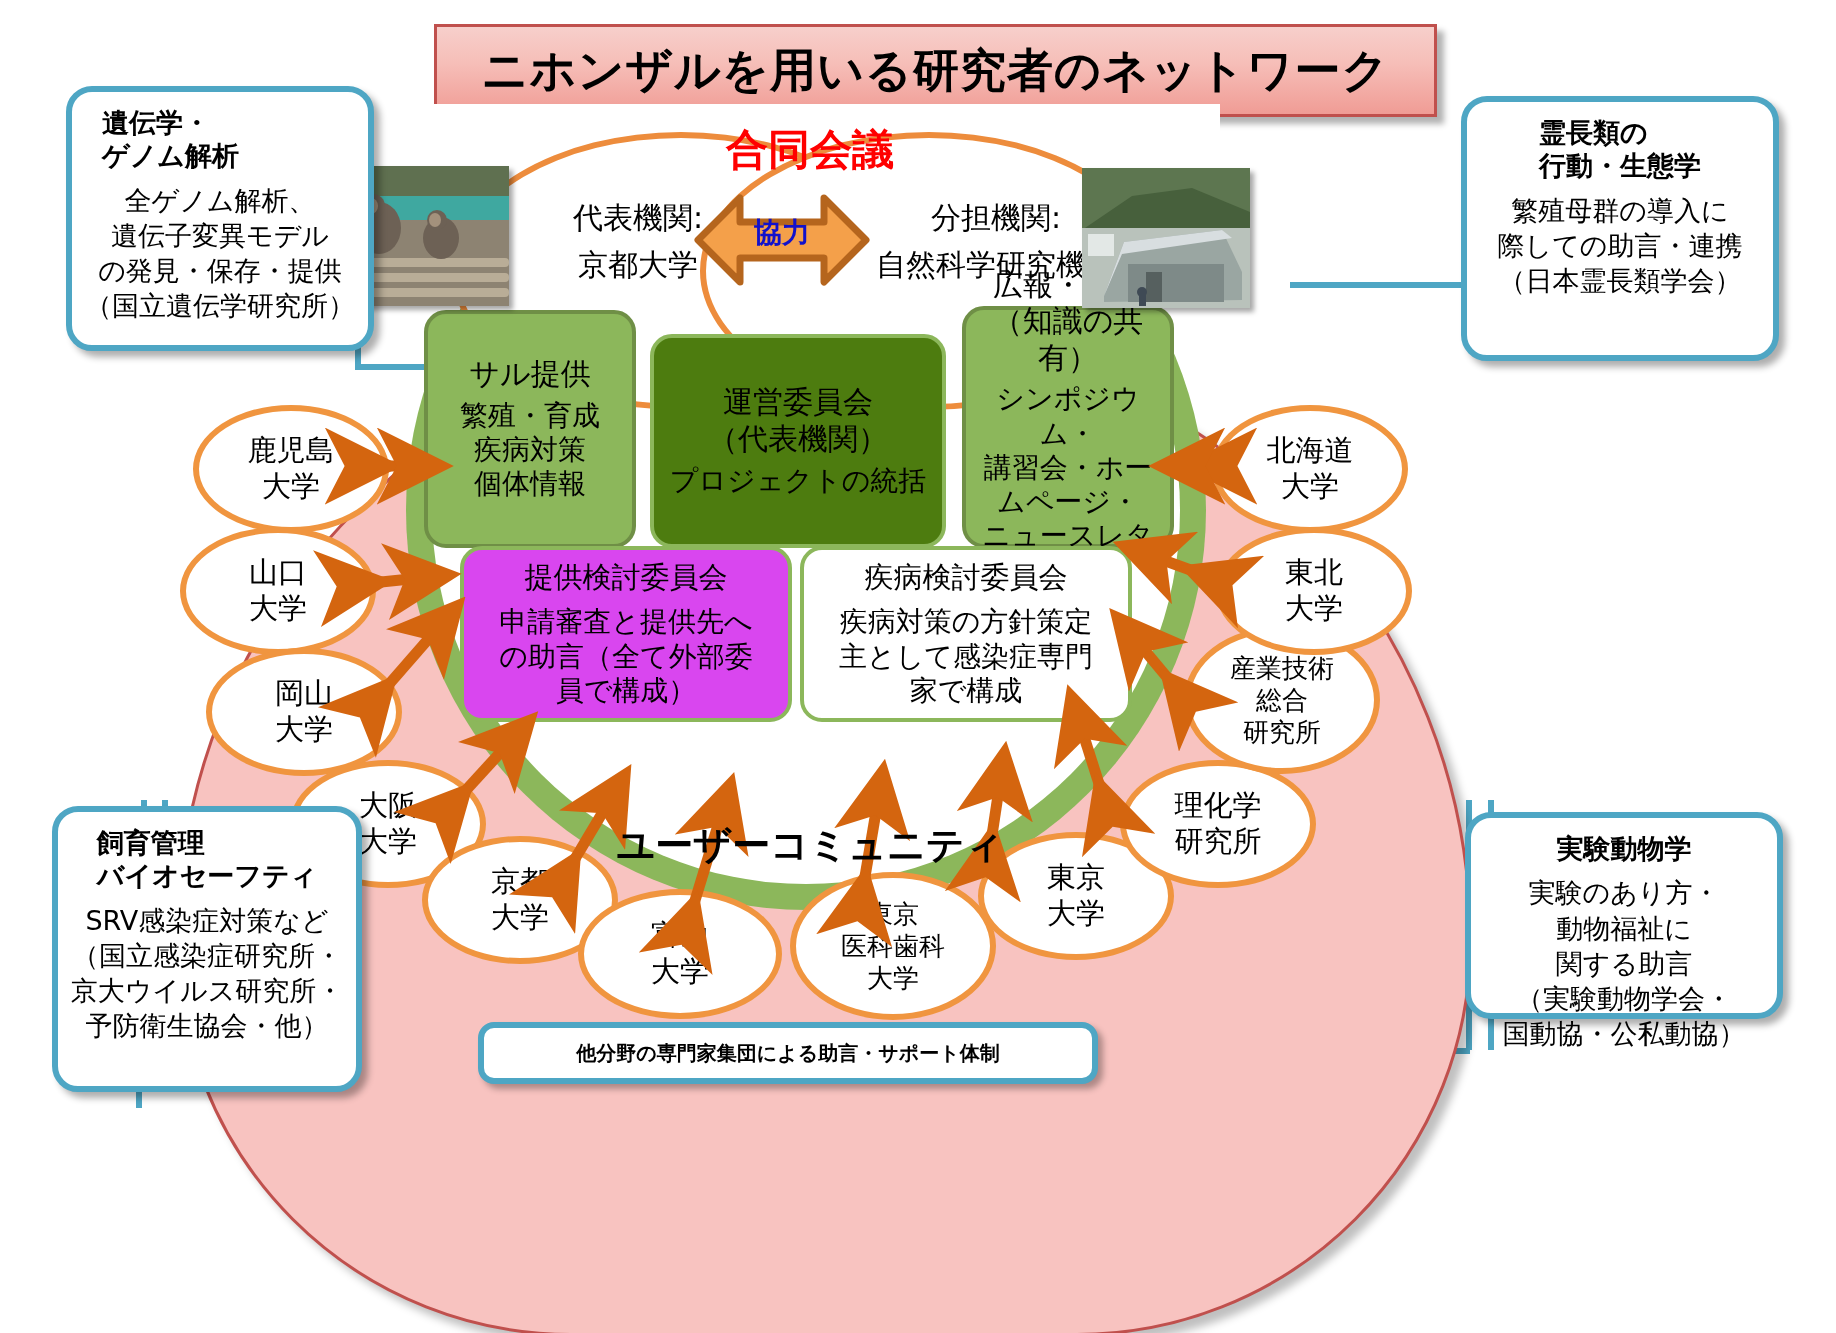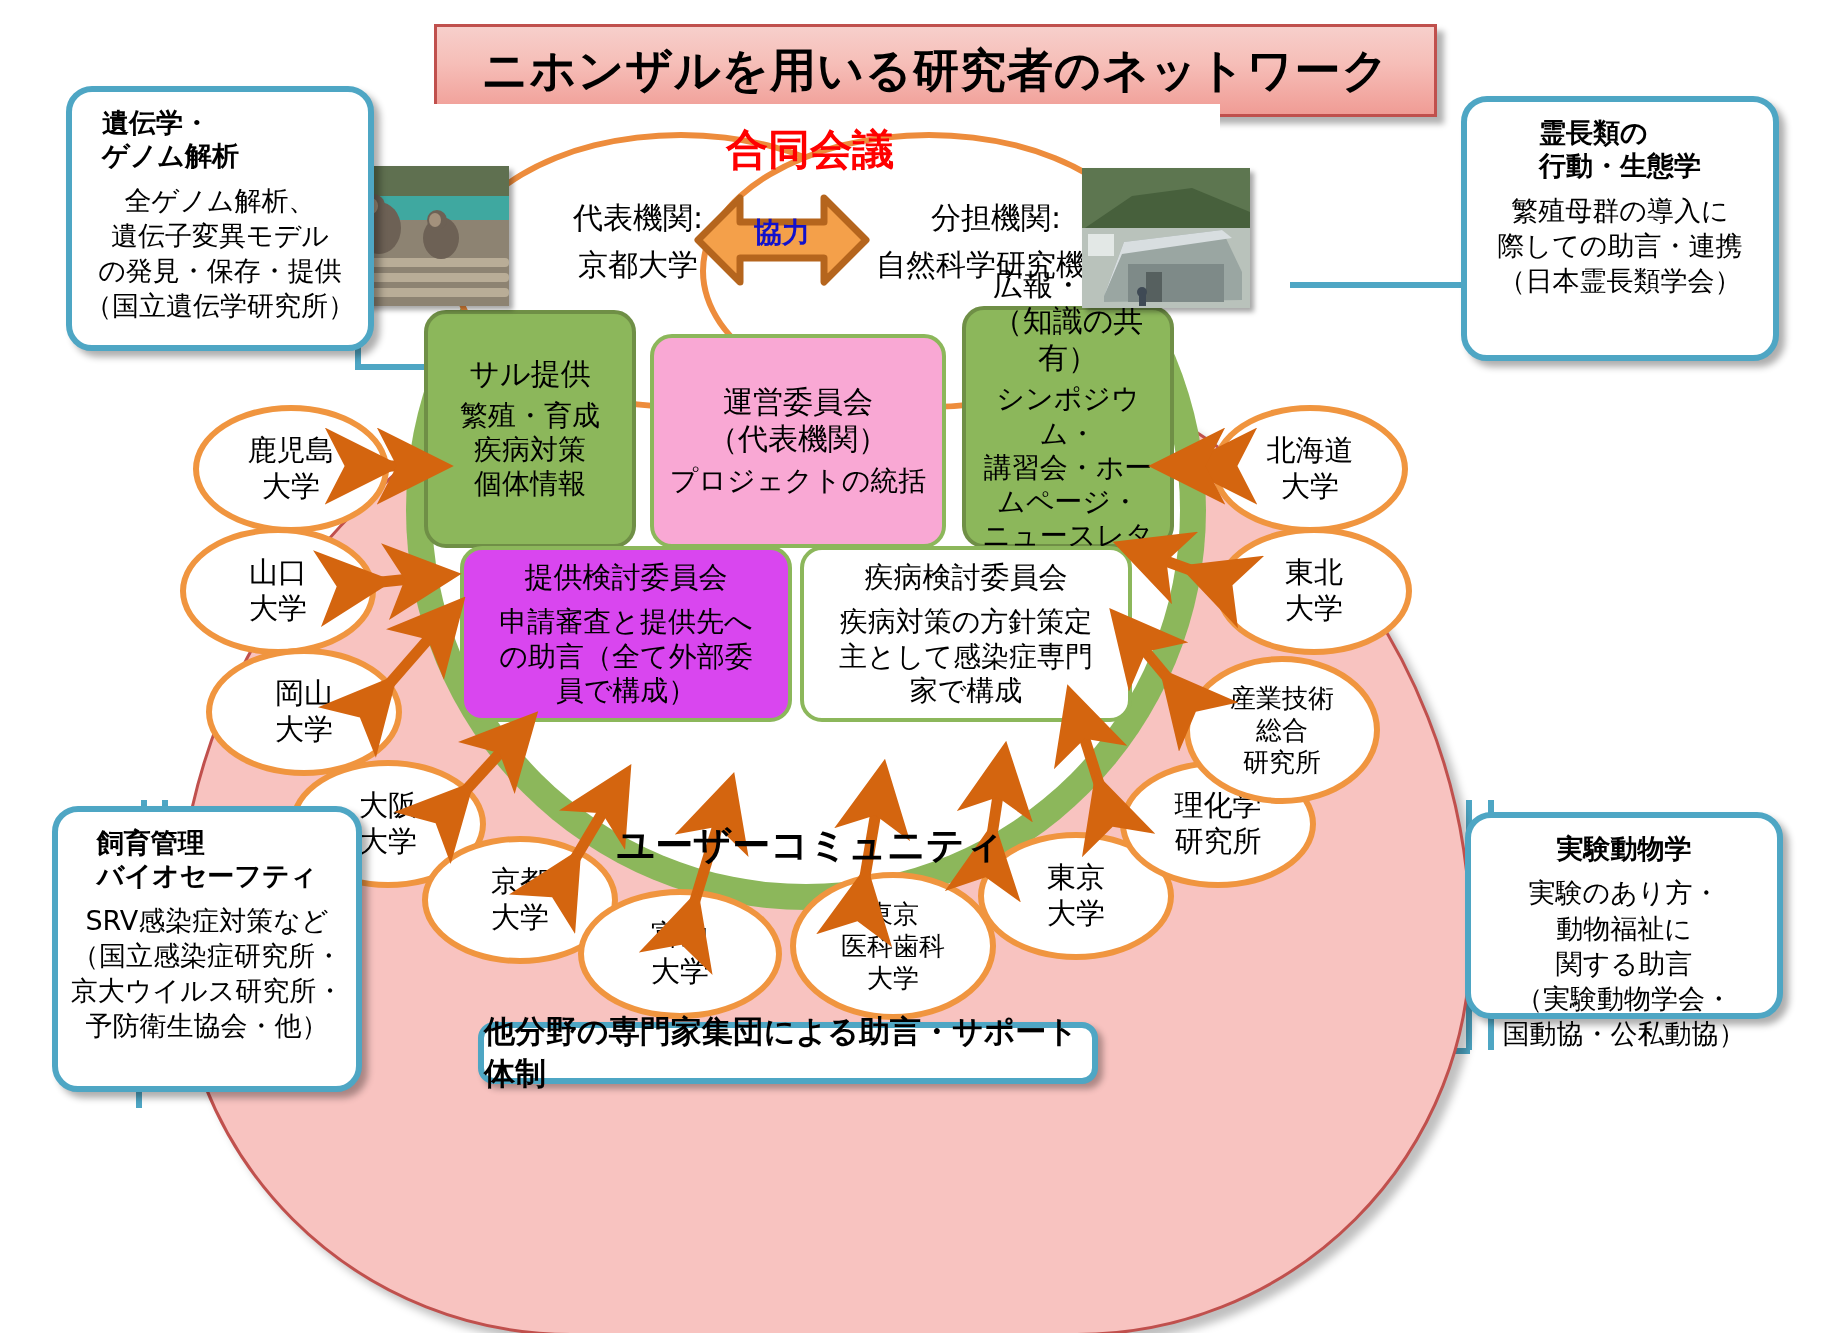--- a/index.html
+++ b/index.html
@@ -59,21 +59,21 @@
 
   
   #bottom-caption{
     left:478px;top:1022px;width:620px;height:62px;
     background:#fff;border:6px solid #4ea6c4;border-radius:16px;
     box-shadow:5px 5px 6px rgba(0,0,0,.30);
     display:flex;align-items:center;justify-content:center;
     box-sizing:border-box;z-index:45;
   }
   #bottom-caption span{
-    font-size:31px;font-weight:700;color:#000;
+    font-size:20px;font-weight:700;color:#000;
     font-family:"DejaVu Sans",sans-serif;
   }
 
   
   .teal-line{background:#4ea6c4;}
 
   
   #pink-dome{
     left:176px;top:330px;width:1290px;height:1000px;
     background:#f8c3c0;
@@ -143,21 +143,21 @@
     padding:10px 8px;
   }
   .core-head{font-size:30px;line-height:1.22;margin-bottom:6px;white-space:pre-line;}
   .core-body{font-size:28px;line-height:1.22;white-space:pre-line;}
   #box-supply{
     left:424px;top:310px;width:212px;height:238px;
     background:#8cb75b;border:4px solid #6f8f46;
   }
   #box-steering{
     left:650px;top:334px;width:296px;height:214px;
-    background:#f9a8d4;border:4px solid #8cb75b;
+    background:#4d7c0f;border:4px solid #8cb75b;
   }
   #box-outreach{
     left:962px;top:306px;width:212px;height:242px;
     background:#8cb75b;border:4px solid #6f8f46;
   }
   #box-supply-review{
     left:460px;top:546px;width:332px;height:176px;
     background:#d946ef;border:4px solid #8cb75b;
   }
   #box-disease-review{
@@ -348,21 +348,21 @@
 大学</div>
       <div class="uni" style="left: 578px; top: 889px; width: 204px; height: 130px;">富山
 大学</div>
       <div class="uni small" style="left: 790px; top: 872px; width: 206px; height: 148px;">東京
 医科歯科
 大学</div>
       <div class="uni" style="left: 978px; top: 832px; width: 196px; height: 128px;">東京
 大学</div>
       <div class="uni" style="left: 1120px; top: 760px; width: 196px; height: 128px;">理化学
 研究所</div>
-      <div class="uni small" style="left: 1184px; top: 656px; width: 196px; height: 148px;">産業技術
+      <div class="uni small" style="left: 1184px; top: 626px; width: 196px; height: 148px;">産業技術
 総合
 研究所</div>
       <div class="uni" style="left: 1216px; top: 527px; width: 196px; height: 128px;">東北
 大学</div>
       <div class="uni" style="left: 1212px; top: 405px; width: 196px; height: 128px;">北海道
 大学</div>
     </div>
 
   <div class="abs" id="title-banner">
     <span>ニホンザルを用いる研究者のネットワーク</span>

